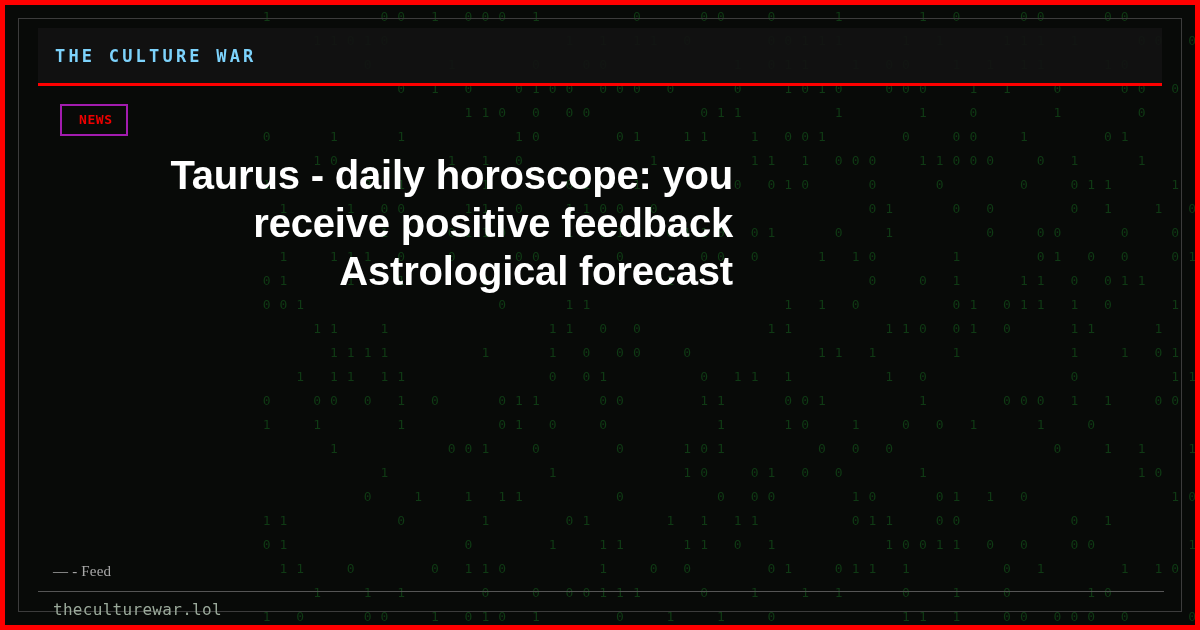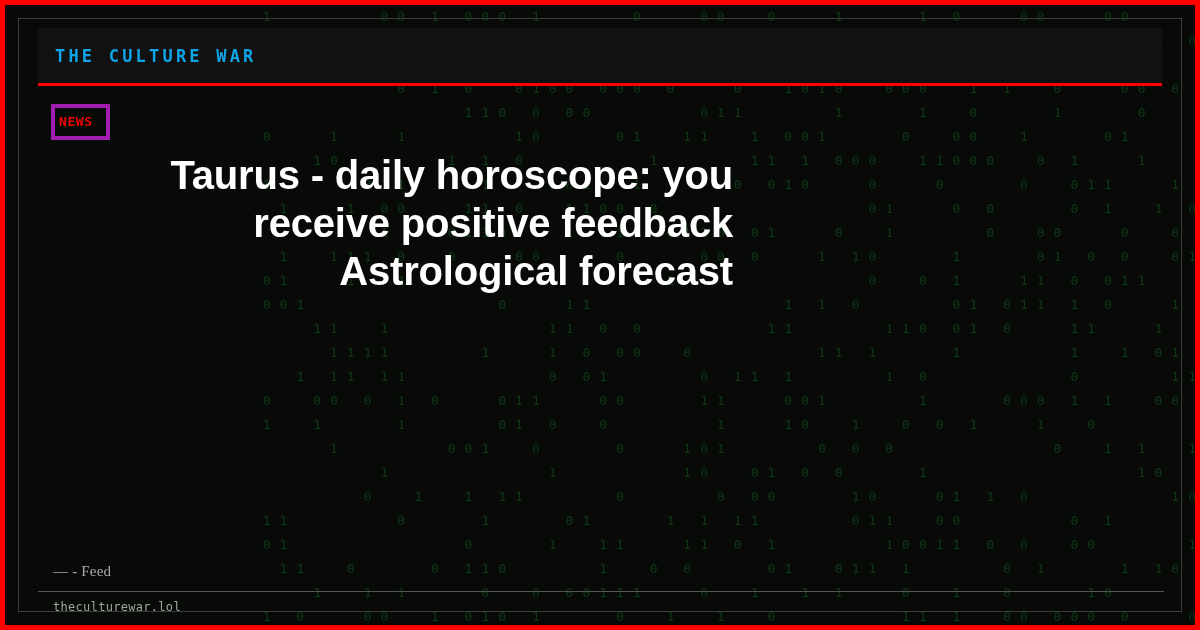--- a/index.html
+++ b/index.html
@@ -76,31 +76,31 @@
     box-sizing: border-box;
   }
   .brandtext {
     position: absolute;
     left: 17px;
     top: 18px;
     font-family: "DejaVu Sans Mono", monospace;
     font-size: 17px;
     font-weight: bold;
     letter-spacing: 3.2px;
-    color: #0ea5e9;
+    color: #7dd3fc;
     white-space: nowrap;
   }
 
   
   .badge {
     position: absolute;
-    left: 46px;
+    left: 55px;
     top: 99px;
-    border: 4px solid #a21caf;
-    padding: 7px 13px 8px 4px;
+    border: 2px solid #a21caf;
+    padding: 7px 13px 8px 17px;
     font-family: "DejaVu Sans Mono", monospace;
     font-size: 13px;
     font-weight: bold;
     letter-spacing: 0.6px;
     color: #ee0000;
     background: transparent;
     line-height: 1;
   }
 
   
@@ -134,21 +134,21 @@
     top: 586px;
     width: 1126px;
     height: 1px;
     background: #555555;
   }
   .sitename {
     position: absolute;
     left: 48px;
     top: 595px;
     font-family: "DejaVu Sans Mono", monospace;
-    font-size: 12px;
+    font-size: 16px;
     color: #9aa99a;
     letter-spacing: 0.3px;
     white-space: nowrap;
   }
 </style>
 </head>
 <body>
 
 <div id="card">
 

